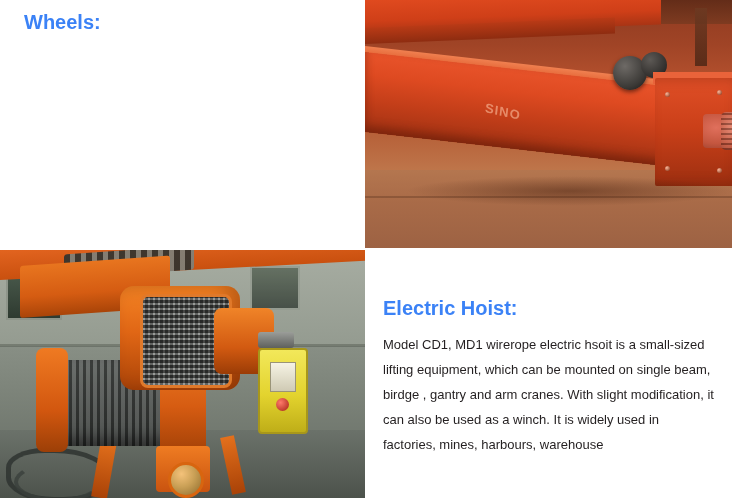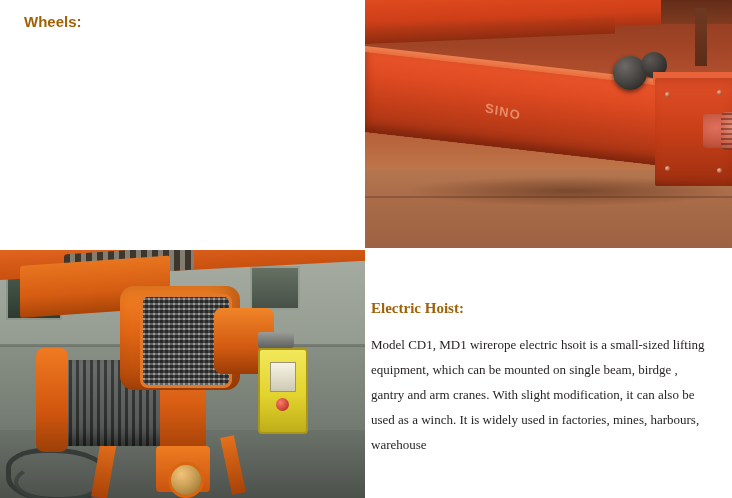--- a/index.html
+++ b/index.html
@@ -25,23 +25,23 @@
   }
   
   #wheels-text {
     left: 0px;
     top: 0px;
     width: 365px;
     height: 248px;
     padding: 12px 18px 0 24px;
   }
   .heading {
-    font-size: 15px;
+    font-size: 20px;
     font-weight: bold;
-    color: #a16207;
+    color: #3b82f6;
     margin: 0 0 14px 0;
     line-height: 20px;
   }
   .body-text {
     font-size: 13px;
     line-height: 25px;
     color: #231f20;
     margin: 0;
   }
   
@@ -61,22 +61,21 @@
     height: 248px;
     overflow: hidden;
     background: #8a8f87;
   }
   
   #hoist-text {
     left: 365px;
     top: 250px;
     width: 367px;
     height: 248px;
-    padding: 48px 18px 0 6px;
-    font-family: Liberation Serif, serif;
+    padding: 48px 18px 0 18px;
   }
   
   .p1 { position: absolute; }
   .p1-sky {
     left: 0; top: 0; width: 367px; height: 248px;
     background: linear-gradient(180deg, #8e3a20 0%, #a04426 18%, #b95430 36%, #b7623a 55%, #c07a4e 72%, #b9714a 100%);
   }
   .p1-floor {
     left: 0; top: 170px; width: 367px; height: 78px;
     background: linear-gradient(180deg, #b4764f 0%, #a96b48 40%, #9d6243 100%);

